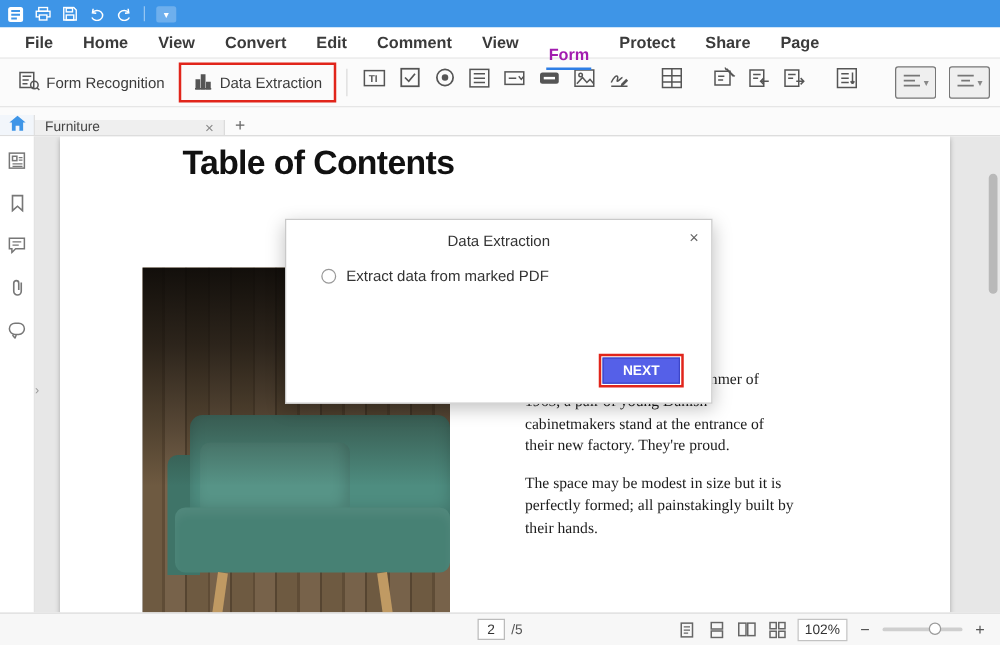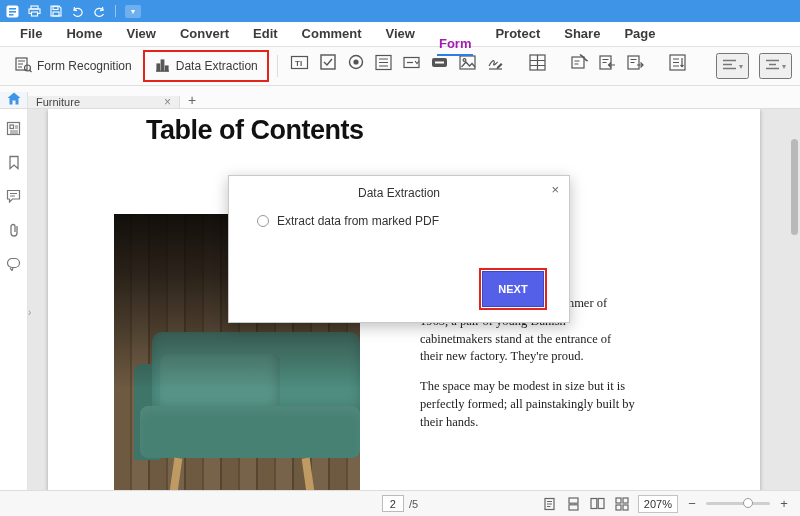--- a/index.html
+++ b/index.html
@@ -74,21 +74,21 @@
   .dialog { position:absolute; left:228px; top:175px; width:342px; height:148px; background:#fff; border:1px solid #c9c9c9; box-shadow:0 4px 14px rgba(0,0,0,.25); z-index:20; }
   .dialog-title { text-align:center; font-size:12px; color:#333; padding-top:10px; }
   .dialog-close { position:absolute; right:10px; top:6px; font-size:13px; color:#666; }
   .radio-row { display:flex; align-items:center; gap:8px; margin:0 0 0 28px; font-size:12px; color:#333; }
   .radio-row.r1 { margin-top:22px; }
   .radio-row.r2 { margin-top:14px; }
   .radio { width:12px; height:12px; border-radius:50%; border:1px solid #999; position:relative; background:#fff; }
   .radio.sel { border-color:#2e7ee5; }
   .radio.sel::after { content:""; position:absolute; left:2.5px; top:2.5px; width:5px; height:5px; border-radius:50%; background:#2e7ee5; }
   .next-wrap { position:absolute; right:22px; bottom:12px; border:2px solid #e1251b; padding:1px; }
-  .next-btn { min-width:62px; height:36px; background:#5560e8; color:#fff; border:1px solid #3c46c8; font-size:11px; font-weight:bold; display:flex; align-items:center; justify-content:center; padding:0 10px; }
+  .next-btn { min-width:62px; height:21px; background:#5560e8; color:#fff; border:1px solid #3c46c8; font-size:11px; font-weight:bold; display:flex; align-items:center; justify-content:center; padding:0 10px; }
 
   
   .statusbar { height:26px; background:#f7f7f7; border-top:1px solid #ddd; display:flex; align-items:center; padding:0 10px; flex:0 0 auto; position:relative; }
   .page-nav { position:absolute; left:0; right:0; display:flex; align-items:center; justify-content:center; gap:5px; pointer-events:none; }
   .page-nav > * { pointer-events:auto; }
   .page-box { width:22px; height:17px; border:1px solid #bbb; background:#fff; display:flex; align-items:center; justify-content:center; font-size:11px; color:#333; }
   .page-total { font-size:11px; color:#555; }
   .sb-right { margin-left:auto; display:flex; align-items:center; gap:8px; z-index:2; }
   .sb-icon { width:16px; height:16px; display:flex; align-items:center; justify-content:center; }
   .zoom-box { display:flex; align-items:center; border:1px solid #c3c3c3; background:#fff; height:18px; padding:0 5px; gap:4px; font-size:11px; color:#333; }
@@ -403,21 +403,21 @@
       </span>
       <span class="sb-icon">
         <svg width="14" height="14" viewBox="0 0 14 14" fill="none" stroke="#666" stroke-width="1.2">
             <rect x="1" y="1" width="5" height="5"></rect>
             <rect x="8" y="1" width="5" height="5"></rect>
             <rect x="1" y="8" width="5" height="5"></rect>
             <rect x="8" y="8" width="5" height="5"></rect>
           </svg>
       </span>
       <span class="zoom-box">
-        <span>207%</span>
+        <span>102%</span>
       </span>
       <span class="zoom-minus">−</span>
       <span class="slider">
         <span class="thumb"></span>
       </span>
       <span class="zoom-plus">+</span>
     </div>
   </div>
 
   <div class="dialog">

